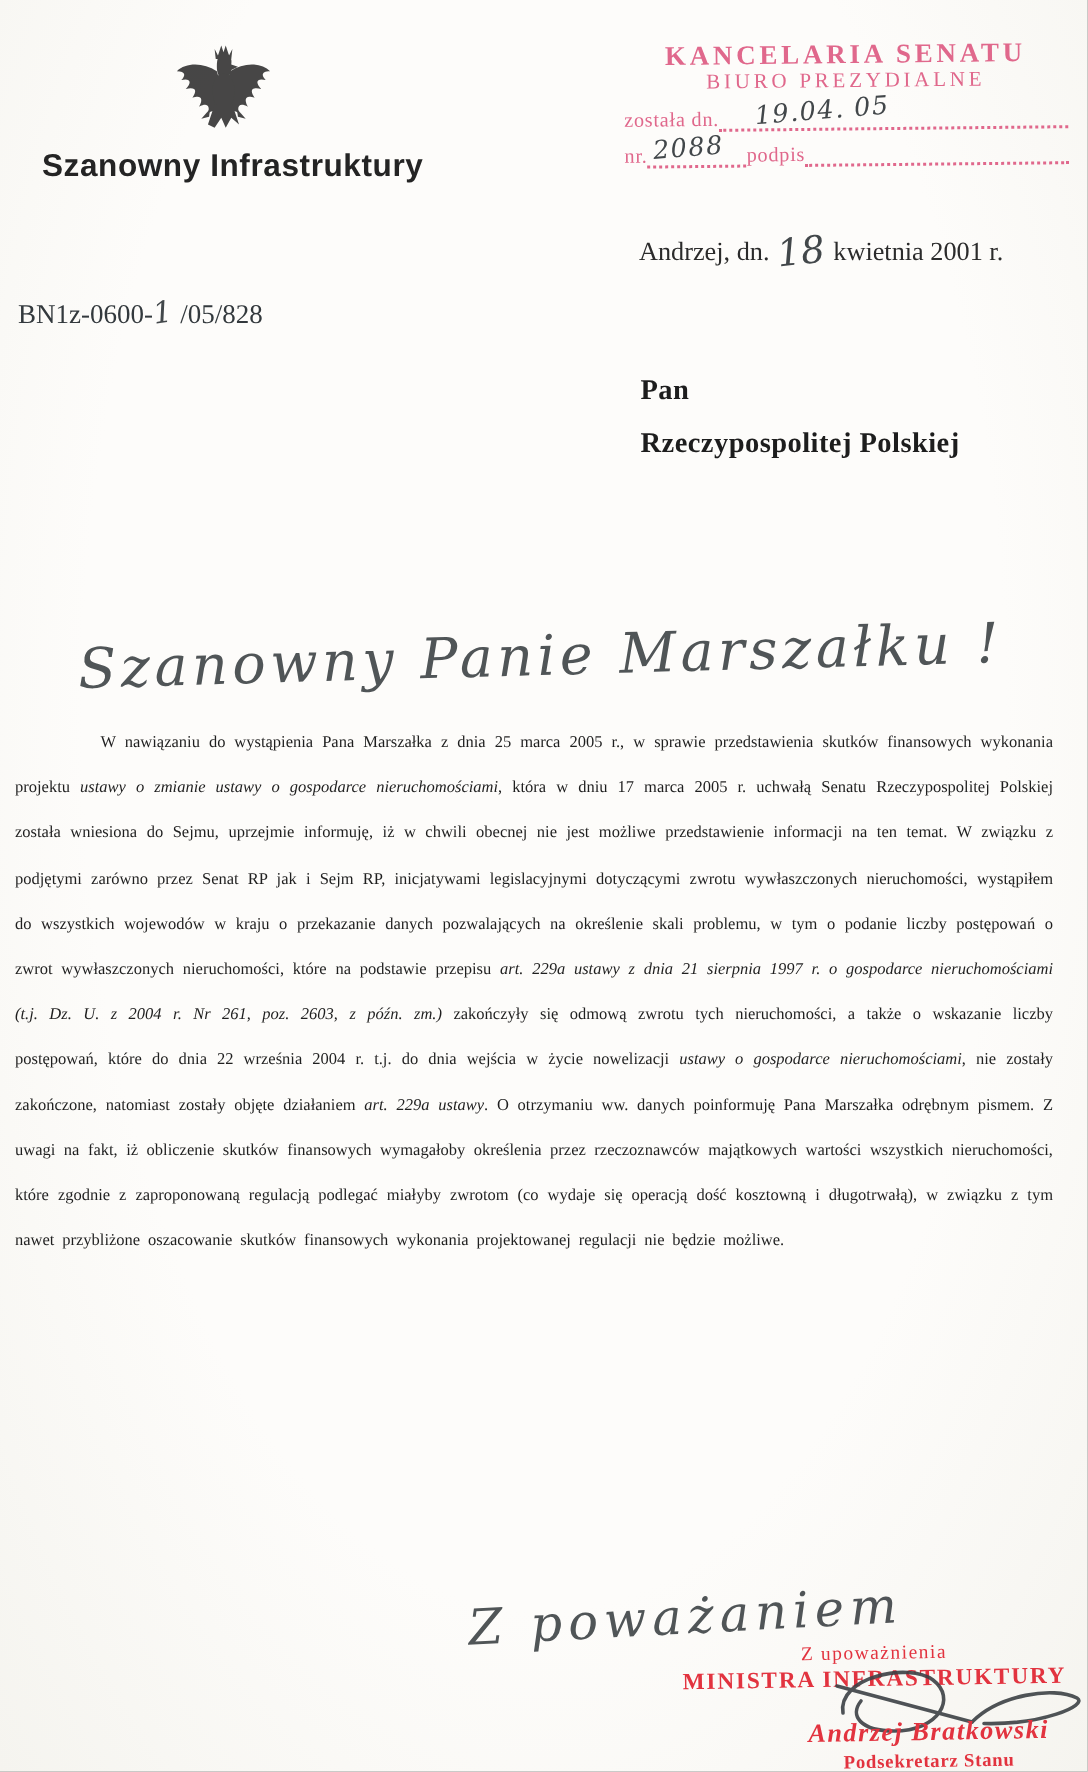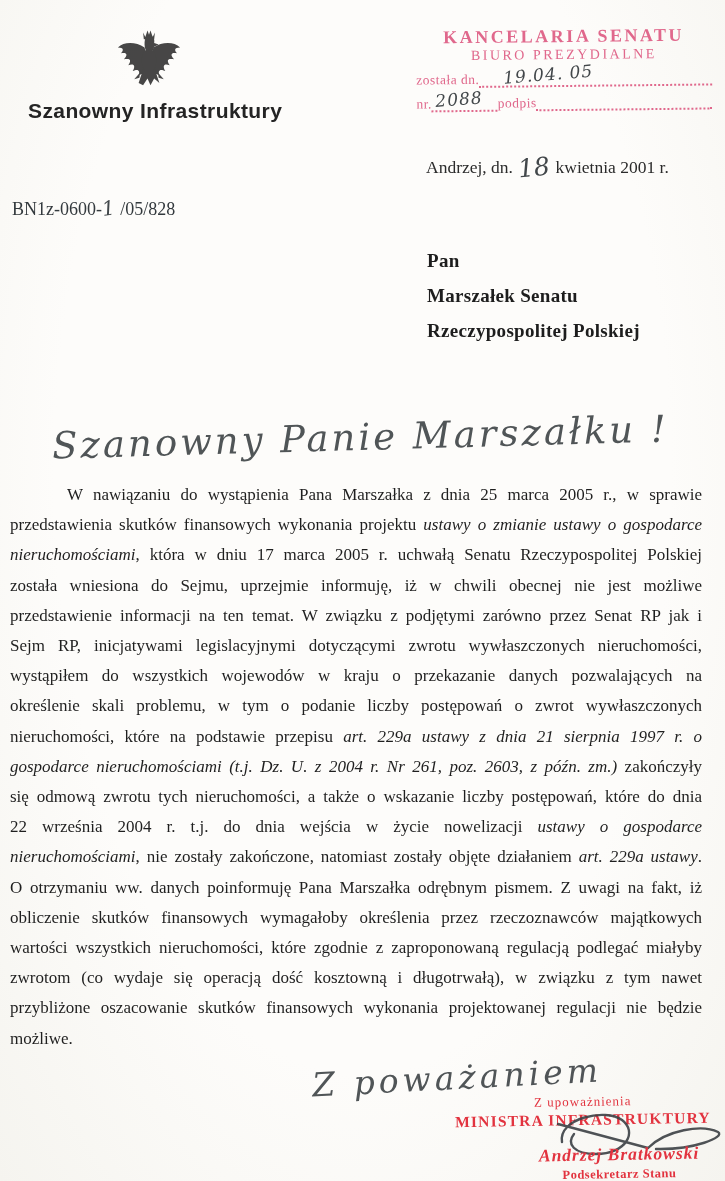--- a/index.html
+++ b/index.html
@@ -50,21 +50,21 @@
     position:absolute; left:52px; top:416px; font-size:37px;
     letter-spacing:3px; transform:rotate(-1.6deg); font-weight:300; opacity:.92;
   }
   .closing-hand {
     position:absolute; left:312px; top:1058px; font-size:33px;
     letter-spacing:4px; transform:rotate(-3deg); opacity:.92; white-space:nowrap;
   }
   
   .body-text {
     position:absolute; left:10px; top:480px; width:692px;
-    font-size:17px; line-height:30.2px; text-align:justify; text-indent:57px;
+    font-size:11px; line-height:30.2px; text-align:justify; text-indent:57px;
     color:#1f1f1f; word-spacing:2.5px;
   }
   .body-text .it { font-style:italic; }
   
   .auth-stamp {
     position:absolute; right:14px; top:1094px; text-align:center;
     color:#e2333f; transform:rotate(-1deg);
   }
   .auth-l1 { font-size:13px; letter-spacing:1px; }
   .auth-l2 { font-size:15.5px; font-weight:bold; letter-spacing:1.2px; margin-top:1px; }
@@ -117,21 +117,20 @@
     <span class="hand day">18</span>
     <span>kwietnia 2001 r.</span>
   </div>
 
   <div class="refline">
     <span>BN1z-0600-</span><span class="hand">1</span><span> /05/828</span>
   </div>
 
   <div class="recipient">
     <div>Pan</div>
-    <div>Marszałek Senatu</div>
     <div>Rzeczypospolitej Polskiej</div>
   </div>
 
   <div class="salutation hand">Szanowny Panie Marszałku !</div>
 
   <p class="body-text"><span>W nawiązaniu do wystąpienia Pana Marszałka z dnia 25 marca 2005 r., w sprawie przedstawienia skutków finansowych wykonania projektu </span><span class="it">ustawy o zmianie ustawy o gospodarce nieruchomościami</span><span>, która w dniu 17 marca 2005 r. uchwałą Senatu Rzeczypospolitej Polskiej została wniesiona do Sejmu, uprzejmie informuję, iż w chwili obecnej nie jest możliwe przedstawienie informacji na ten temat. W związku z podjętymi zarówno przez Senat RP jak i Sejm RP, inicjatywami legislacyjnymi dotyczącymi zwrotu wywłaszczonych nieruchomości, wystąpiłem do wszystkich wojewodów w kraju o przekazanie danych pozwalających na określenie skali problemu, w tym o podanie liczby postępowań o zwrot wywłaszczonych nieruchomości, które na podstawie przepisu </span><span class="it">art. 229a ustawy z dnia 21 sierpnia 1997 r. o gospodarce nieruchomościami (t.j. Dz. U. z 2004 r. Nr 261, poz. 2603, z późn. zm.)</span><span> zakończyły się odmową zwrotu tych nieruchomości, a także o wskazanie liczby postępowań, które do dnia 22 września 2004 r. t.j. do dnia wejścia w życie nowelizacji </span><span class="it">ustawy o gospodarce nieruchomościami</span><span>, nie zostały zakończone, natomiast zostały objęte działaniem </span><span class="it">art. 229a ustawy</span><span>. O otrzymaniu ww. danych poinformuję Pana Marszałka odrębnym pismem. Z uwagi na fakt, iż obliczenie skutków finansowych wymagałoby określenia przez rzeczoznawców majątkowych wartości wszystkich nieruchomości, które zgodnie z zaproponowaną regulacją podlegać miałyby zwrotom (co wydaje się operacją dość kosztowną i długotrwałą), w związku z tym nawet przybliżone oszacowanie skutków finansowych wykonania projektowanej regulacji nie będzie możliwe.</span></p>
 
   <div class="closing-hand hand">Z poważaniem</div>
 
   <div class="auth-stamp">

